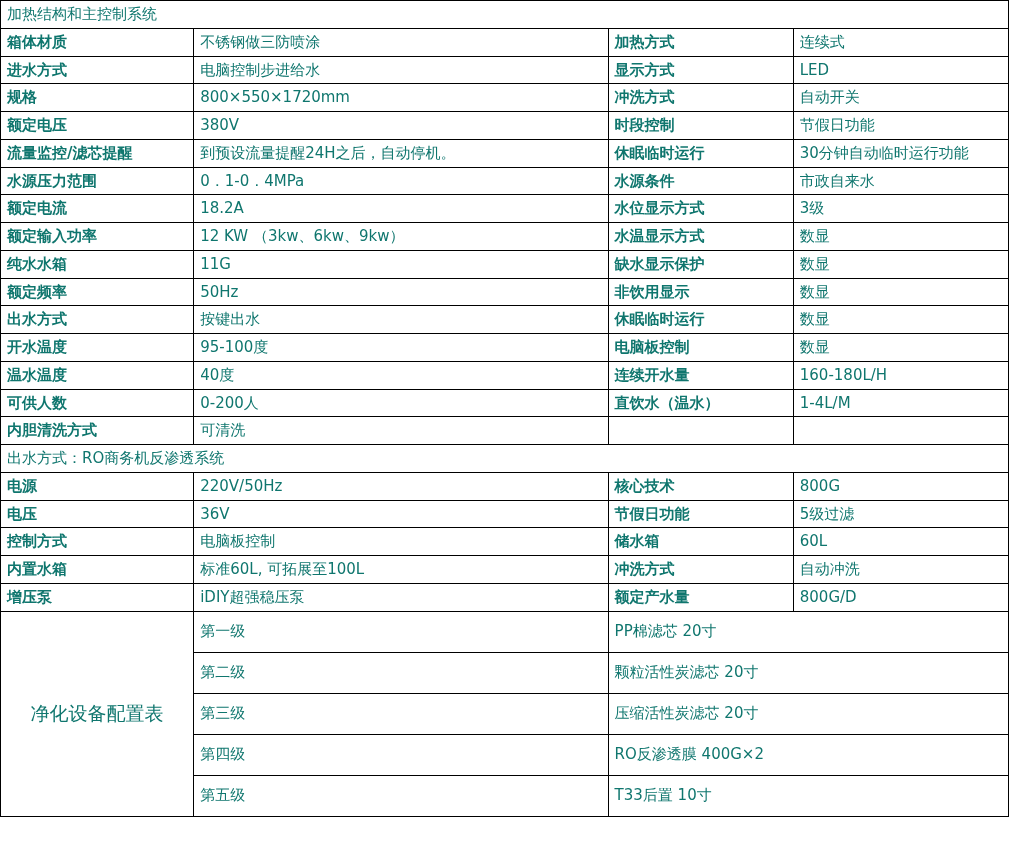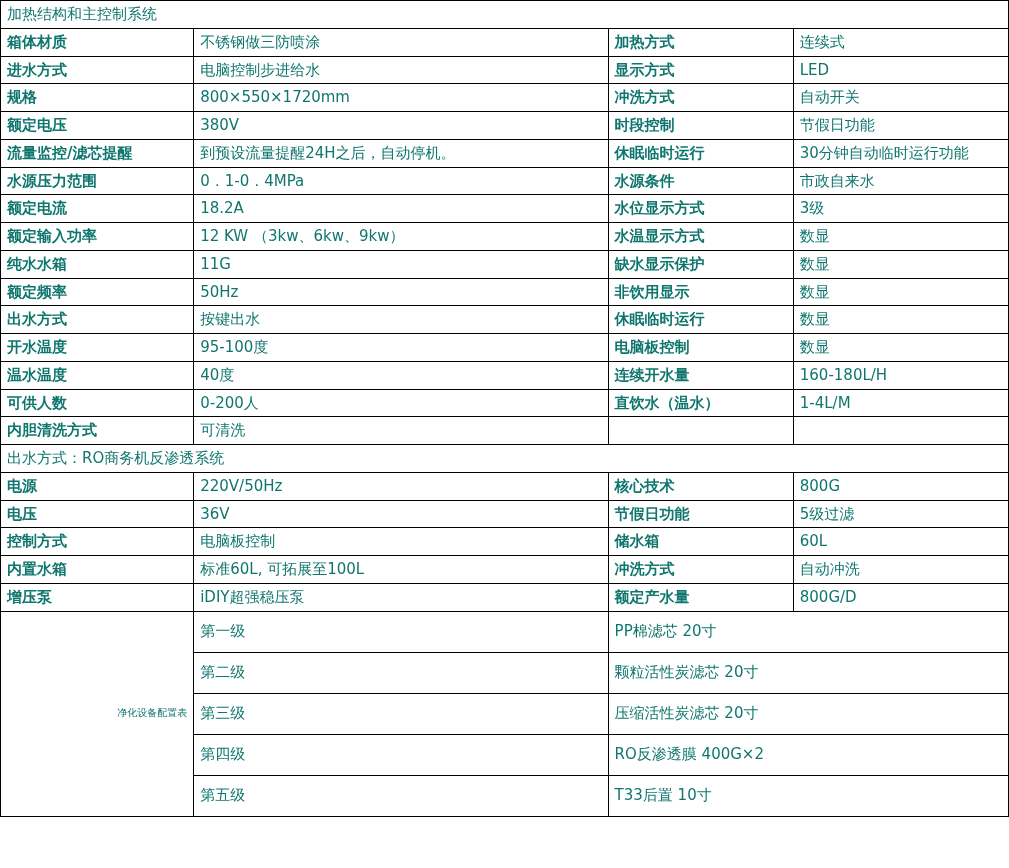--- a/index.html
+++ b/index.html
@@ -43,22 +43,22 @@
   td.value {
     font-size: 15px;
   }
   td.empty {
     background: #ffffff;
   }
   td.rowtall {
     height: 32px;
   }
   .vcenter-big {
-    font-size: 10px;
-    text-align: right;
+    font-size: 19px;
+    text-align: center;
     vertical-align: middle;
   }
 </style>
 </head>
 <body>
 
 <table class="spec">
   <colgroup>
     <col class="c1">
       <col class="c2">

